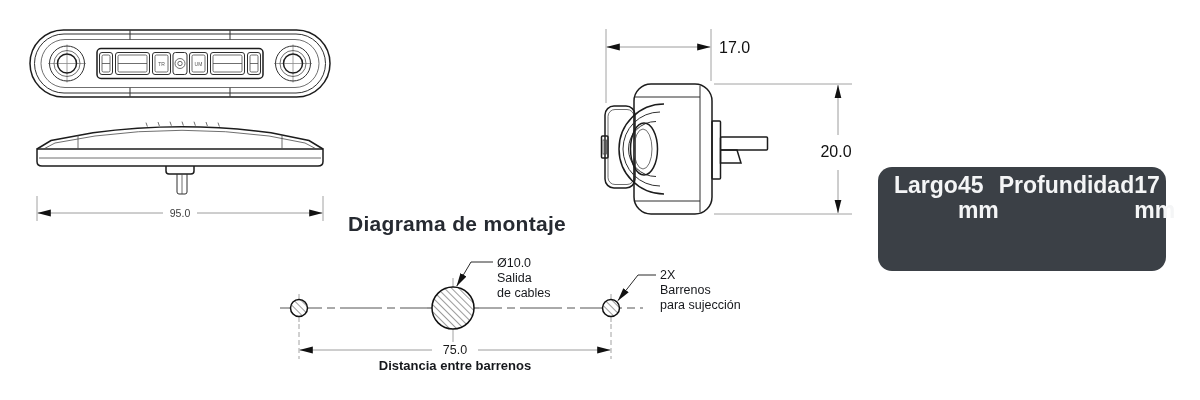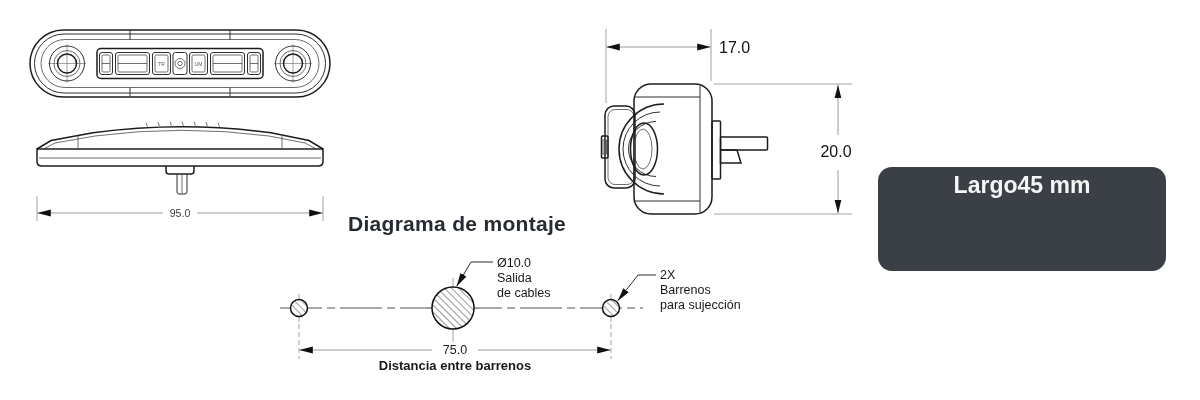--- a/index.html
+++ b/index.html
@@ -216,15 +216,19 @@
         <text class="t-label-b" x="455" y="369.5" text-anchor="middle">Distancia entre barrenos</text>
       </g>
     </g>
   </svg>
 
   <div class="spec-box">
     <div class="spec-row">
       <span>Largo</span>
       <span>45 mm</span>
     </div>
+    <div class="spec-row">
+      <span>Profundidad</span>
+      <span>17 mm</span>
+    </div>
   </div>
 
 </div>
 
 </body></html>

